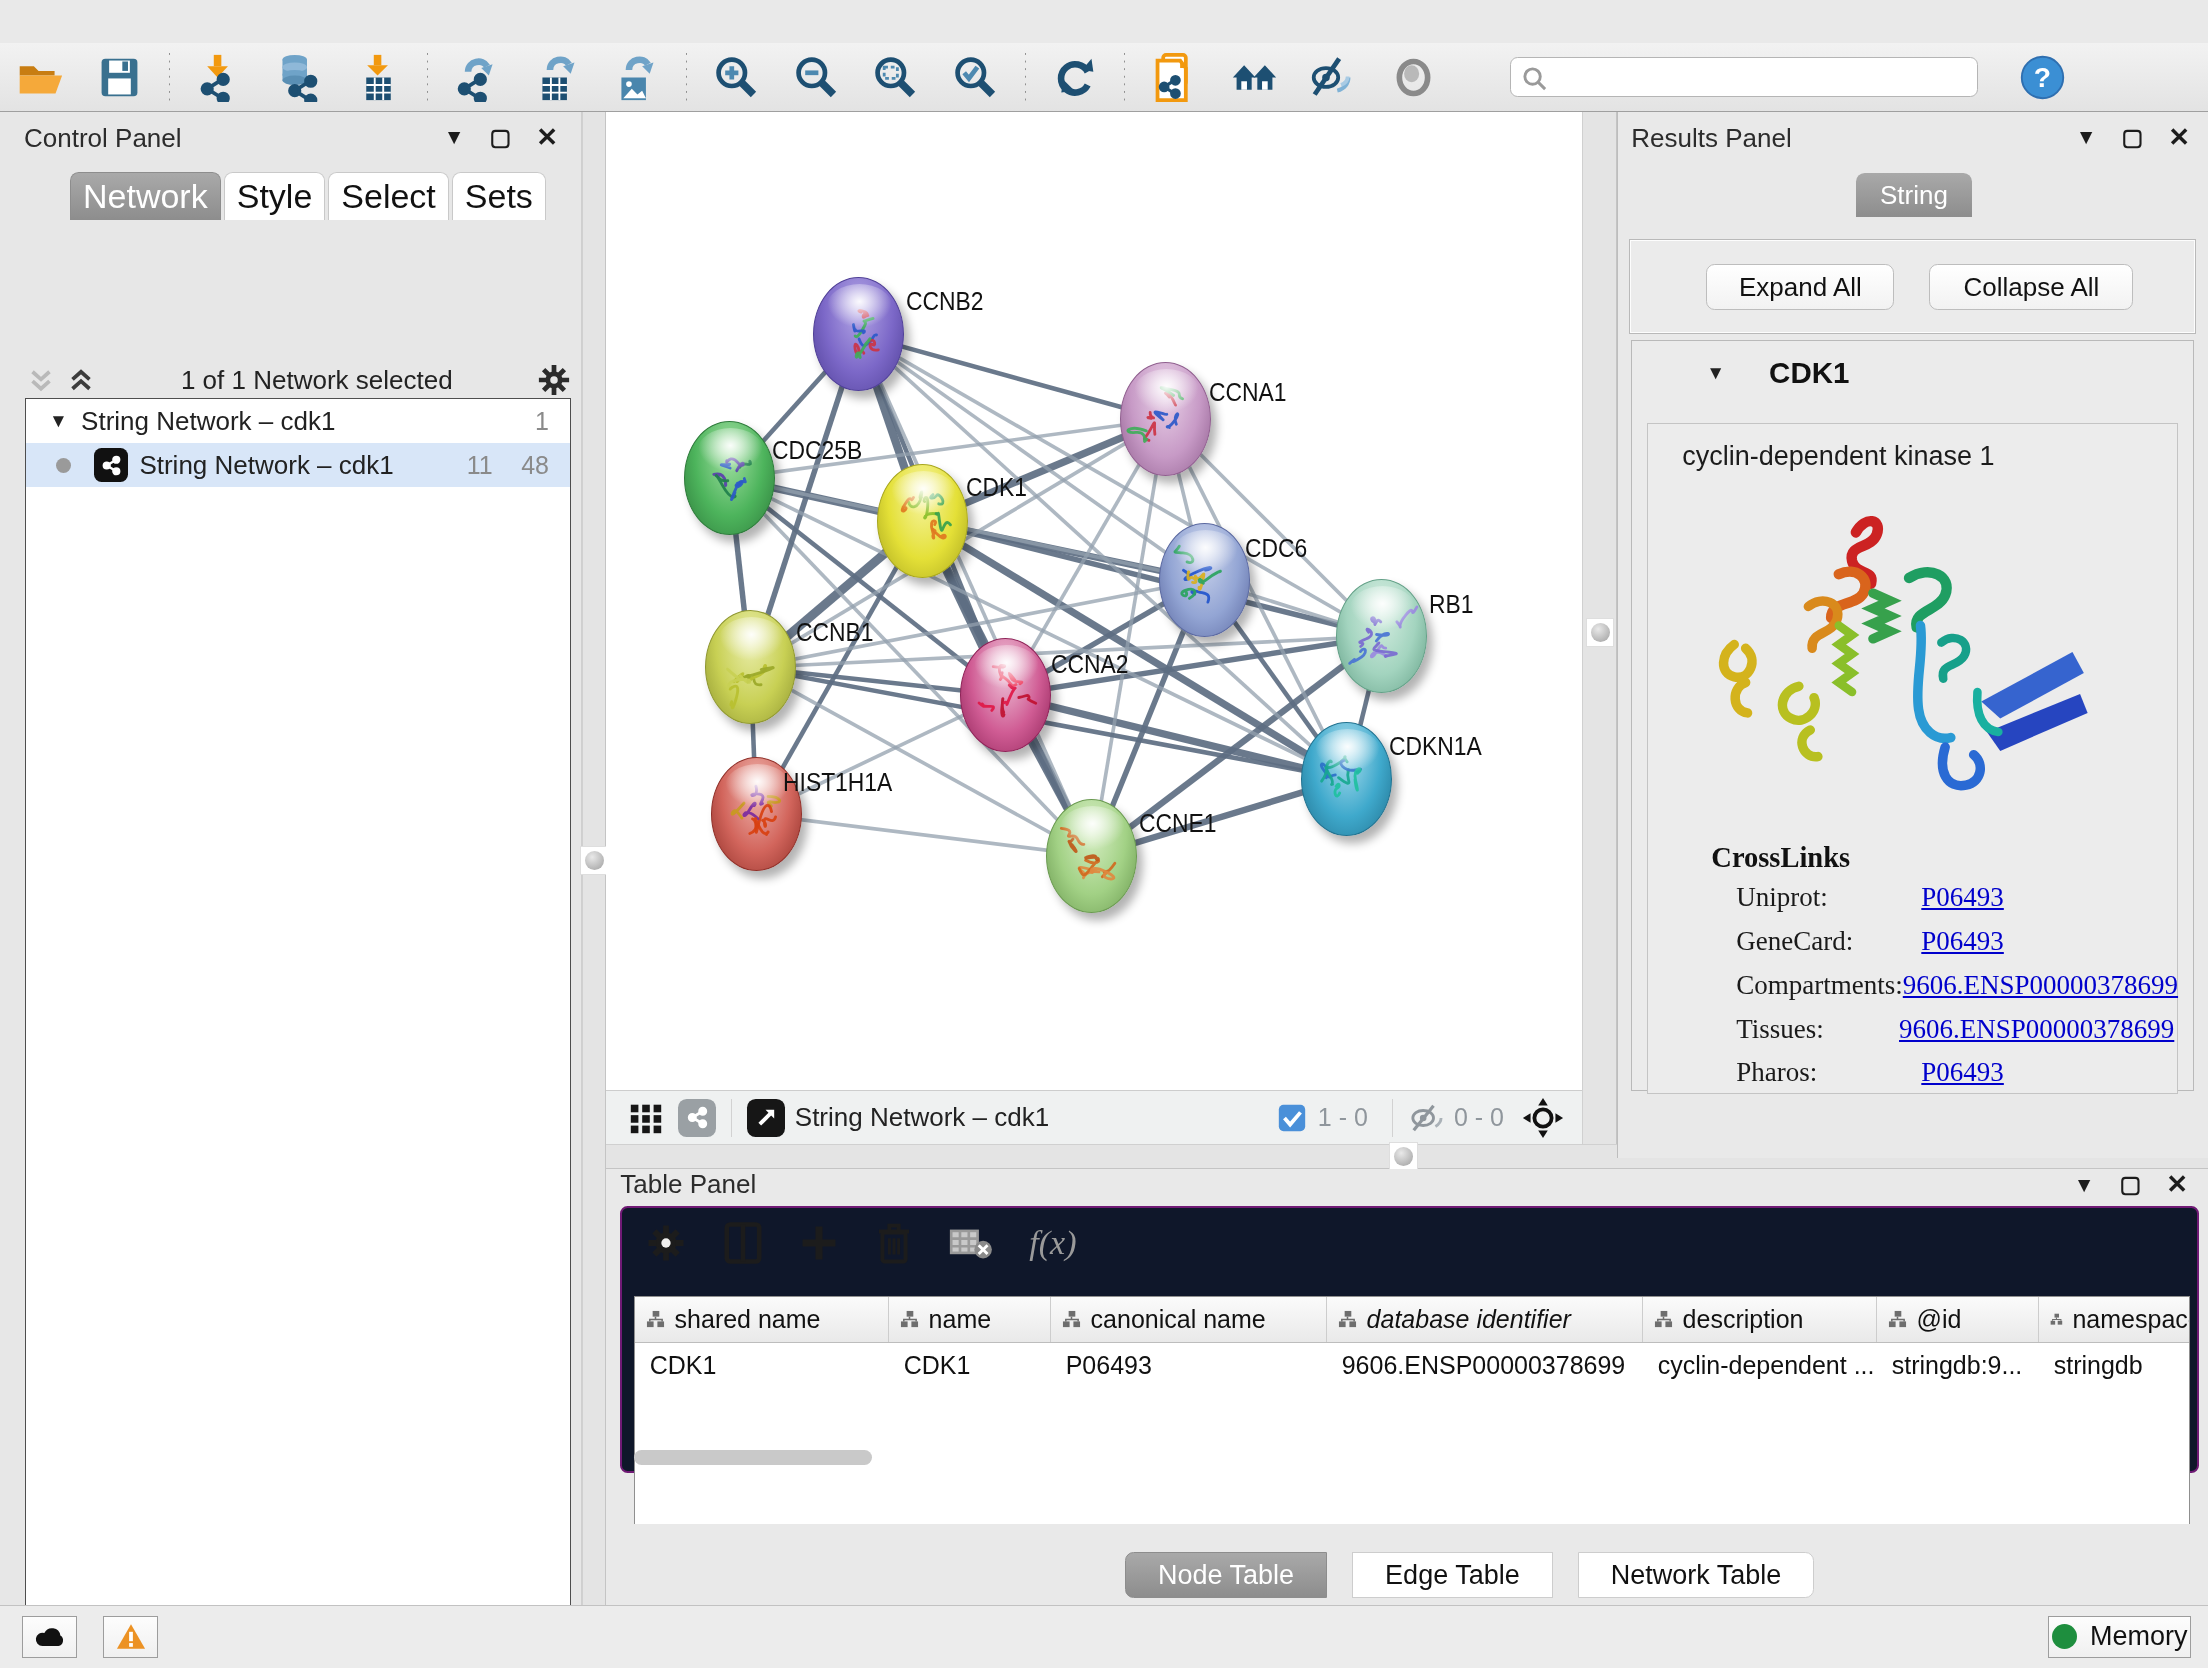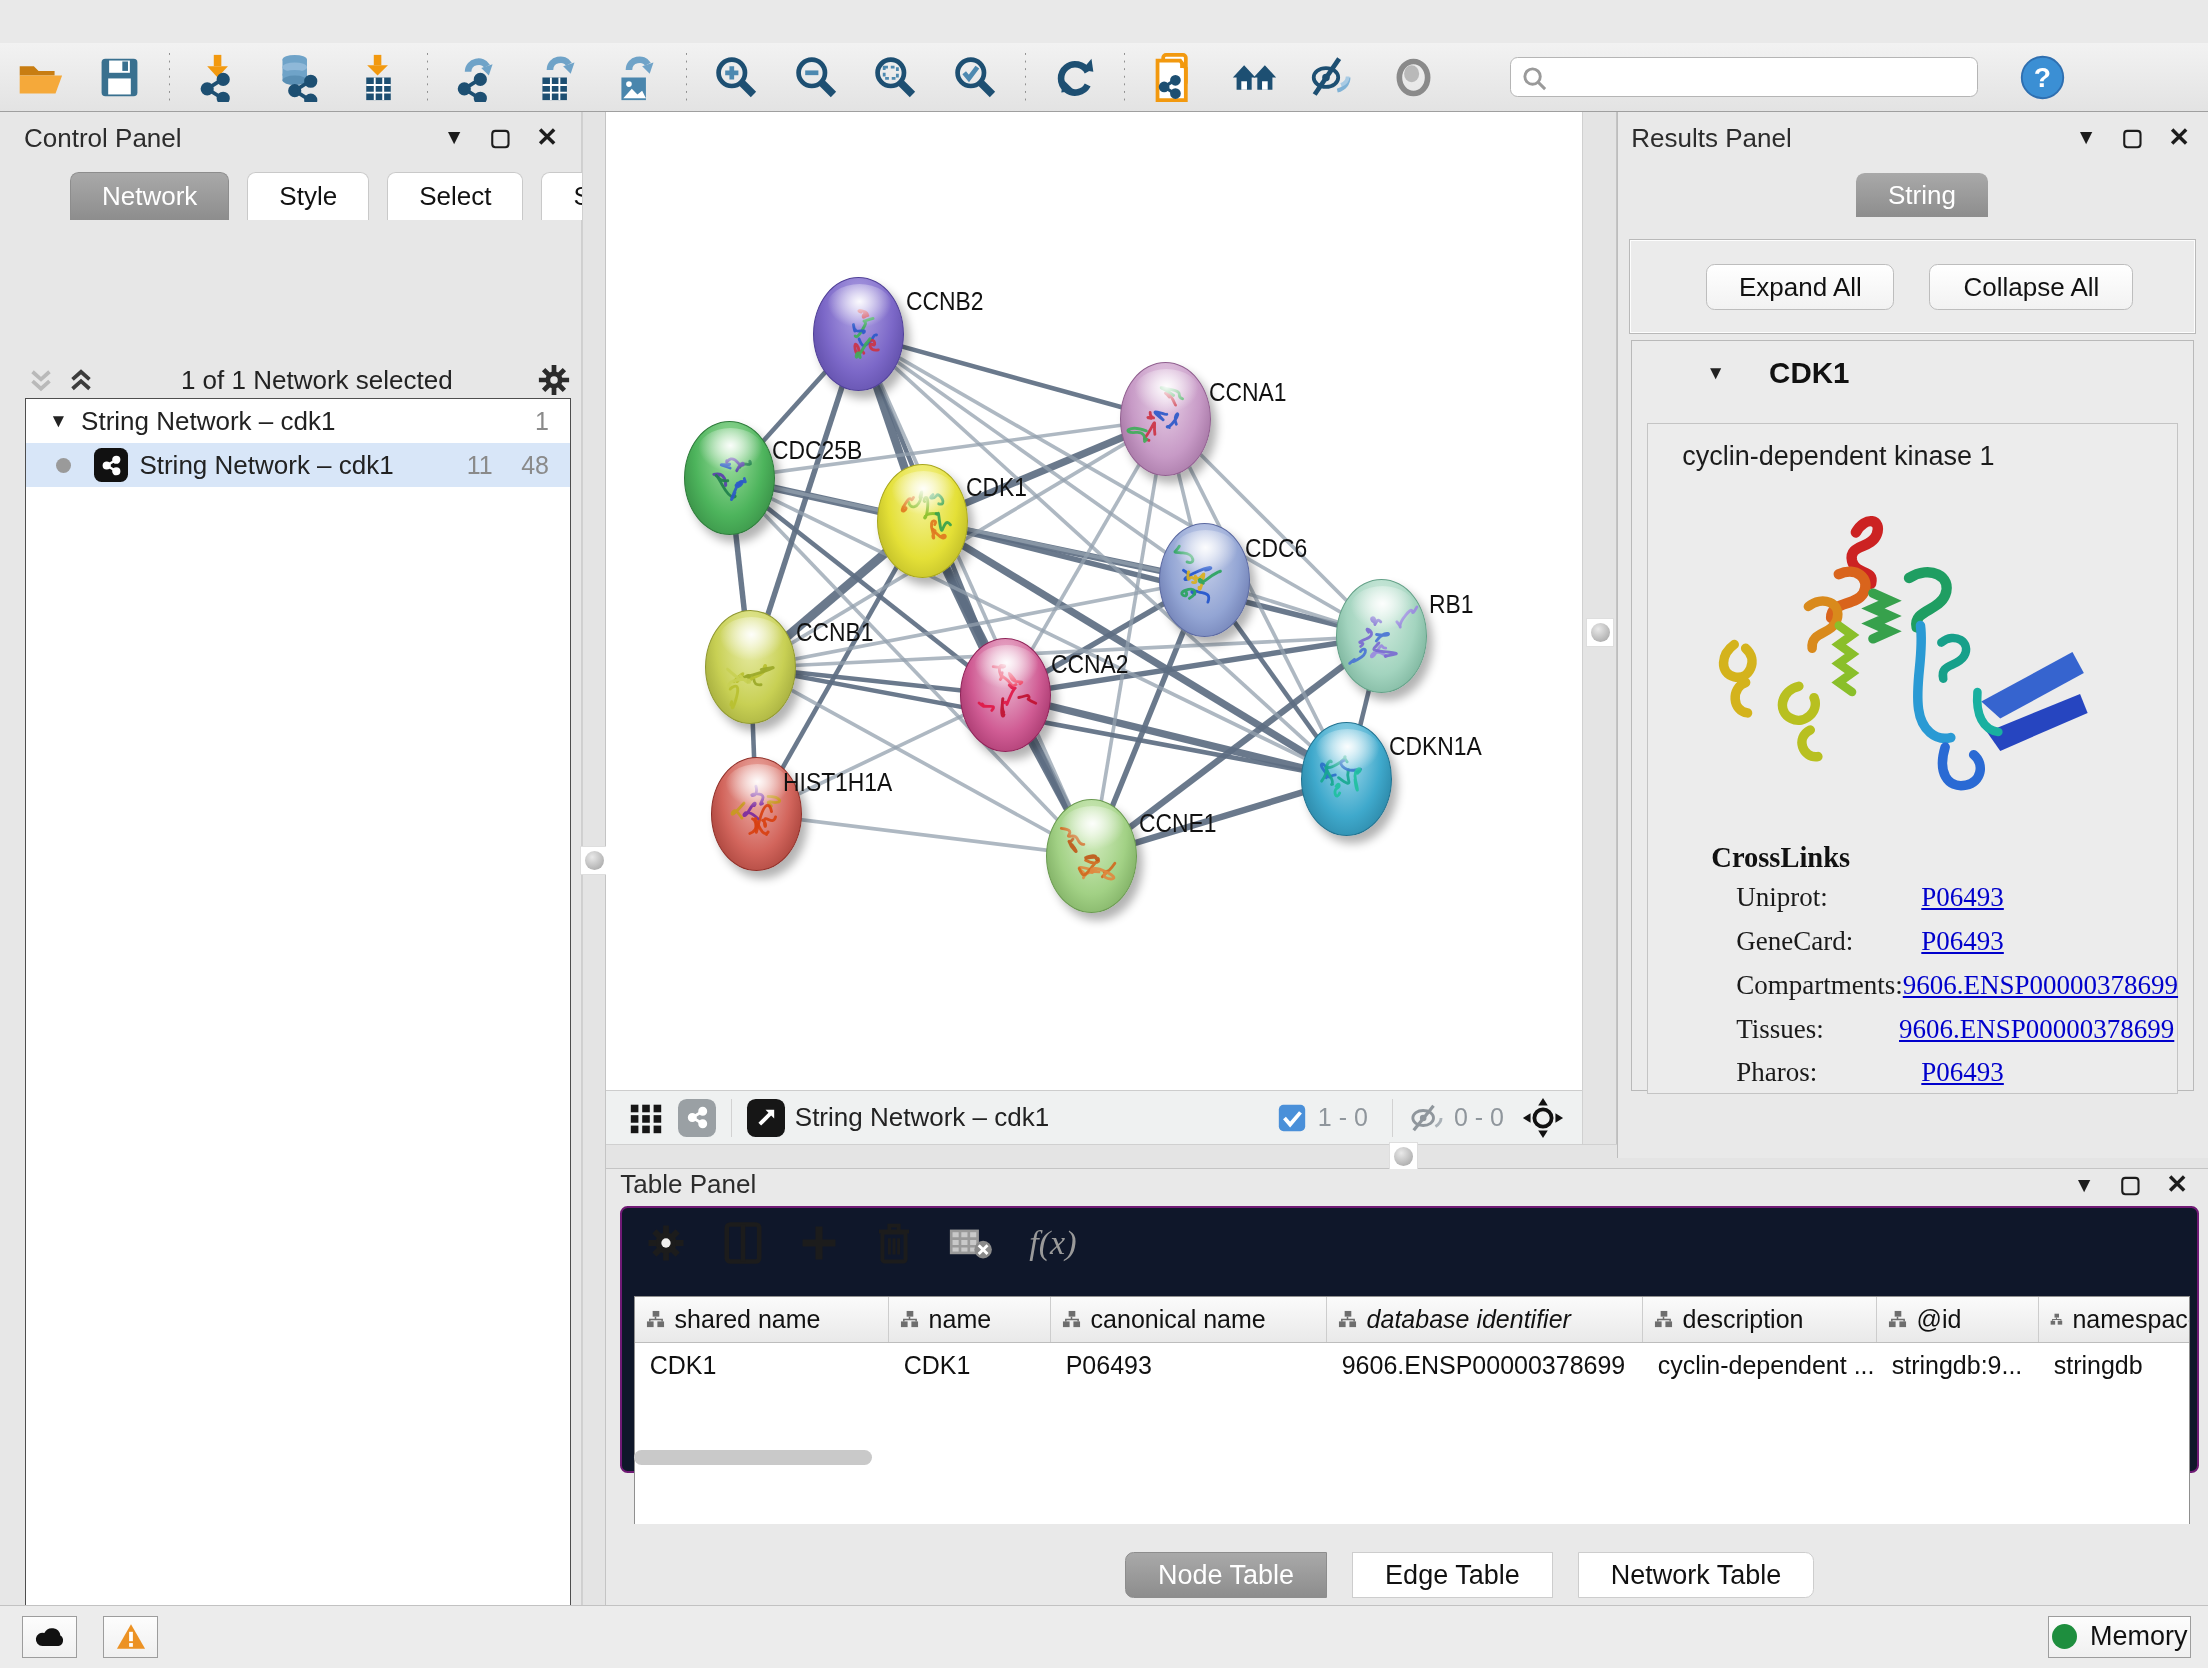--- a/index.html
+++ b/index.html
@@ -32,23 +32,23 @@
   
   .panel-head{position:absolute;font-size:26px;color:#2c2c2c;}
   .phicons{position:absolute;display:flex;gap:25px;align-items:center;color:#1c1c1c;}
   .phicons .tri{font-size:21px;} .phicons .sq{font-size:23px;font-weight:700;}
   .phicons .xx{font-size:26px;font-weight:800;}
 
   
   .cpanel{position:absolute;left:0;top:112px;width:582px;height:1493px;background:#e7e7e7;
     border-right:1px solid #cfcfcf;}
   .tabbar{position:absolute;display:flex;}
-  .tab{height:48px;padding:0 31px;display:flex;align-items:center;font-size:26px;
+  .tab{height:48px;padding:0 12px;display:flex;align-items:center;font-size:34px;
     background:#fff;border:1px solid #c9c9c9;border-bottom:none;border-radius:8.6px 8.6px 0 0;
-    margin-right:18px;color:#111;}
+    margin-right:3px;color:#111;}
   .tab.active{background:linear-gradient(#a9a9a9,#8d8d8d);color:#fff;border-color:#8d8d8d;}
   .cp-sub{position:absolute;left:25px;top:249px;width:546px;height:38px;display:flex;align-items:center;}
   .cp-sub .lbl{flex:1;text-align:center;font-size:26px;color:#222;}
   .treebox{position:absolute;left:25px;top:286px;width:546px;height:1284px;background:#fff;
     border:1.9px solid #4e4e4e;}
   .trow{position:relative;height:44px;display:flex;align-items:center;font-size:26px;}
   .trow.sel{background:#d8e6f8;}
   .trow .cnt{color:#8a8a8a;font-size:25px;}
   .shareicon{width:34px;height:34px;border-radius:7.6px;background:#111;display:flex;
     align-items:center;justify-content:center;margin-right:11.4px;}
@@ -74,21 +74,21 @@
   .nt-title{color:#222;margin-left:9.5px;flex:1;}
   .nt-count{color:#8f969c;font-size:25px;margin:0 9.5px;}
   .blackchip{width:38px;height:38px;border-radius:8.6px;background:#161616;display:flex;
     align-items:center;justify-content:center;}
   .graychip{width:38px;height:38px;border-radius:8.6px;background:#9aa0a4;display:flex;
     align-items:center;justify-content:center;margin-left:13.3px;}
 
   
   .rpanel{position:absolute;left:1617px;top:112px;width:592px;height:1046px;background:#e9e9e9;
     border-left:1.9px solid #bdbdbd;}
-  .rtab{position:absolute;left:238px;top:61px;height:44px;padding:0 32px;display:flex;align-items:center;
+  .rtab{position:absolute;left:238px;top:61px;height:44px;padding:0 24px;display:flex;align-items:center;
     background:linear-gradient(#a9a9a9,#8d8d8d);color:#fff;font-size:26px;border-radius:8.6px 8.6px 0 0;}
   .rbox1{position:absolute;left:11.4px;top:127px;width:567px;height:95px;background:#ebebeb;
     border:1px solid #b9b9b9;box-shadow:inset 0 0 0 1px #fdfdfd;}
   .btn{position:absolute;height:46px;background:linear-gradient(#ffffff,#f2f2f2);
     border:1px solid #bdbdbd;border-radius:8.6px;font-size:26px;display:flex;
     align-items:center;justify-content:center;color:#111;}
   .rbox2{position:absolute;left:13.3px;top:228px;width:563px;height:751px;background:#ebebeb;
     border:1px solid #b9b9b9;}
   .rsec-head{position:absolute;left:0;top:0;width:100%;height:63px;display:flex;align-items:center;}
   .rsec-head .g{font-size:29.5px;font-weight:700;color:#111;}

